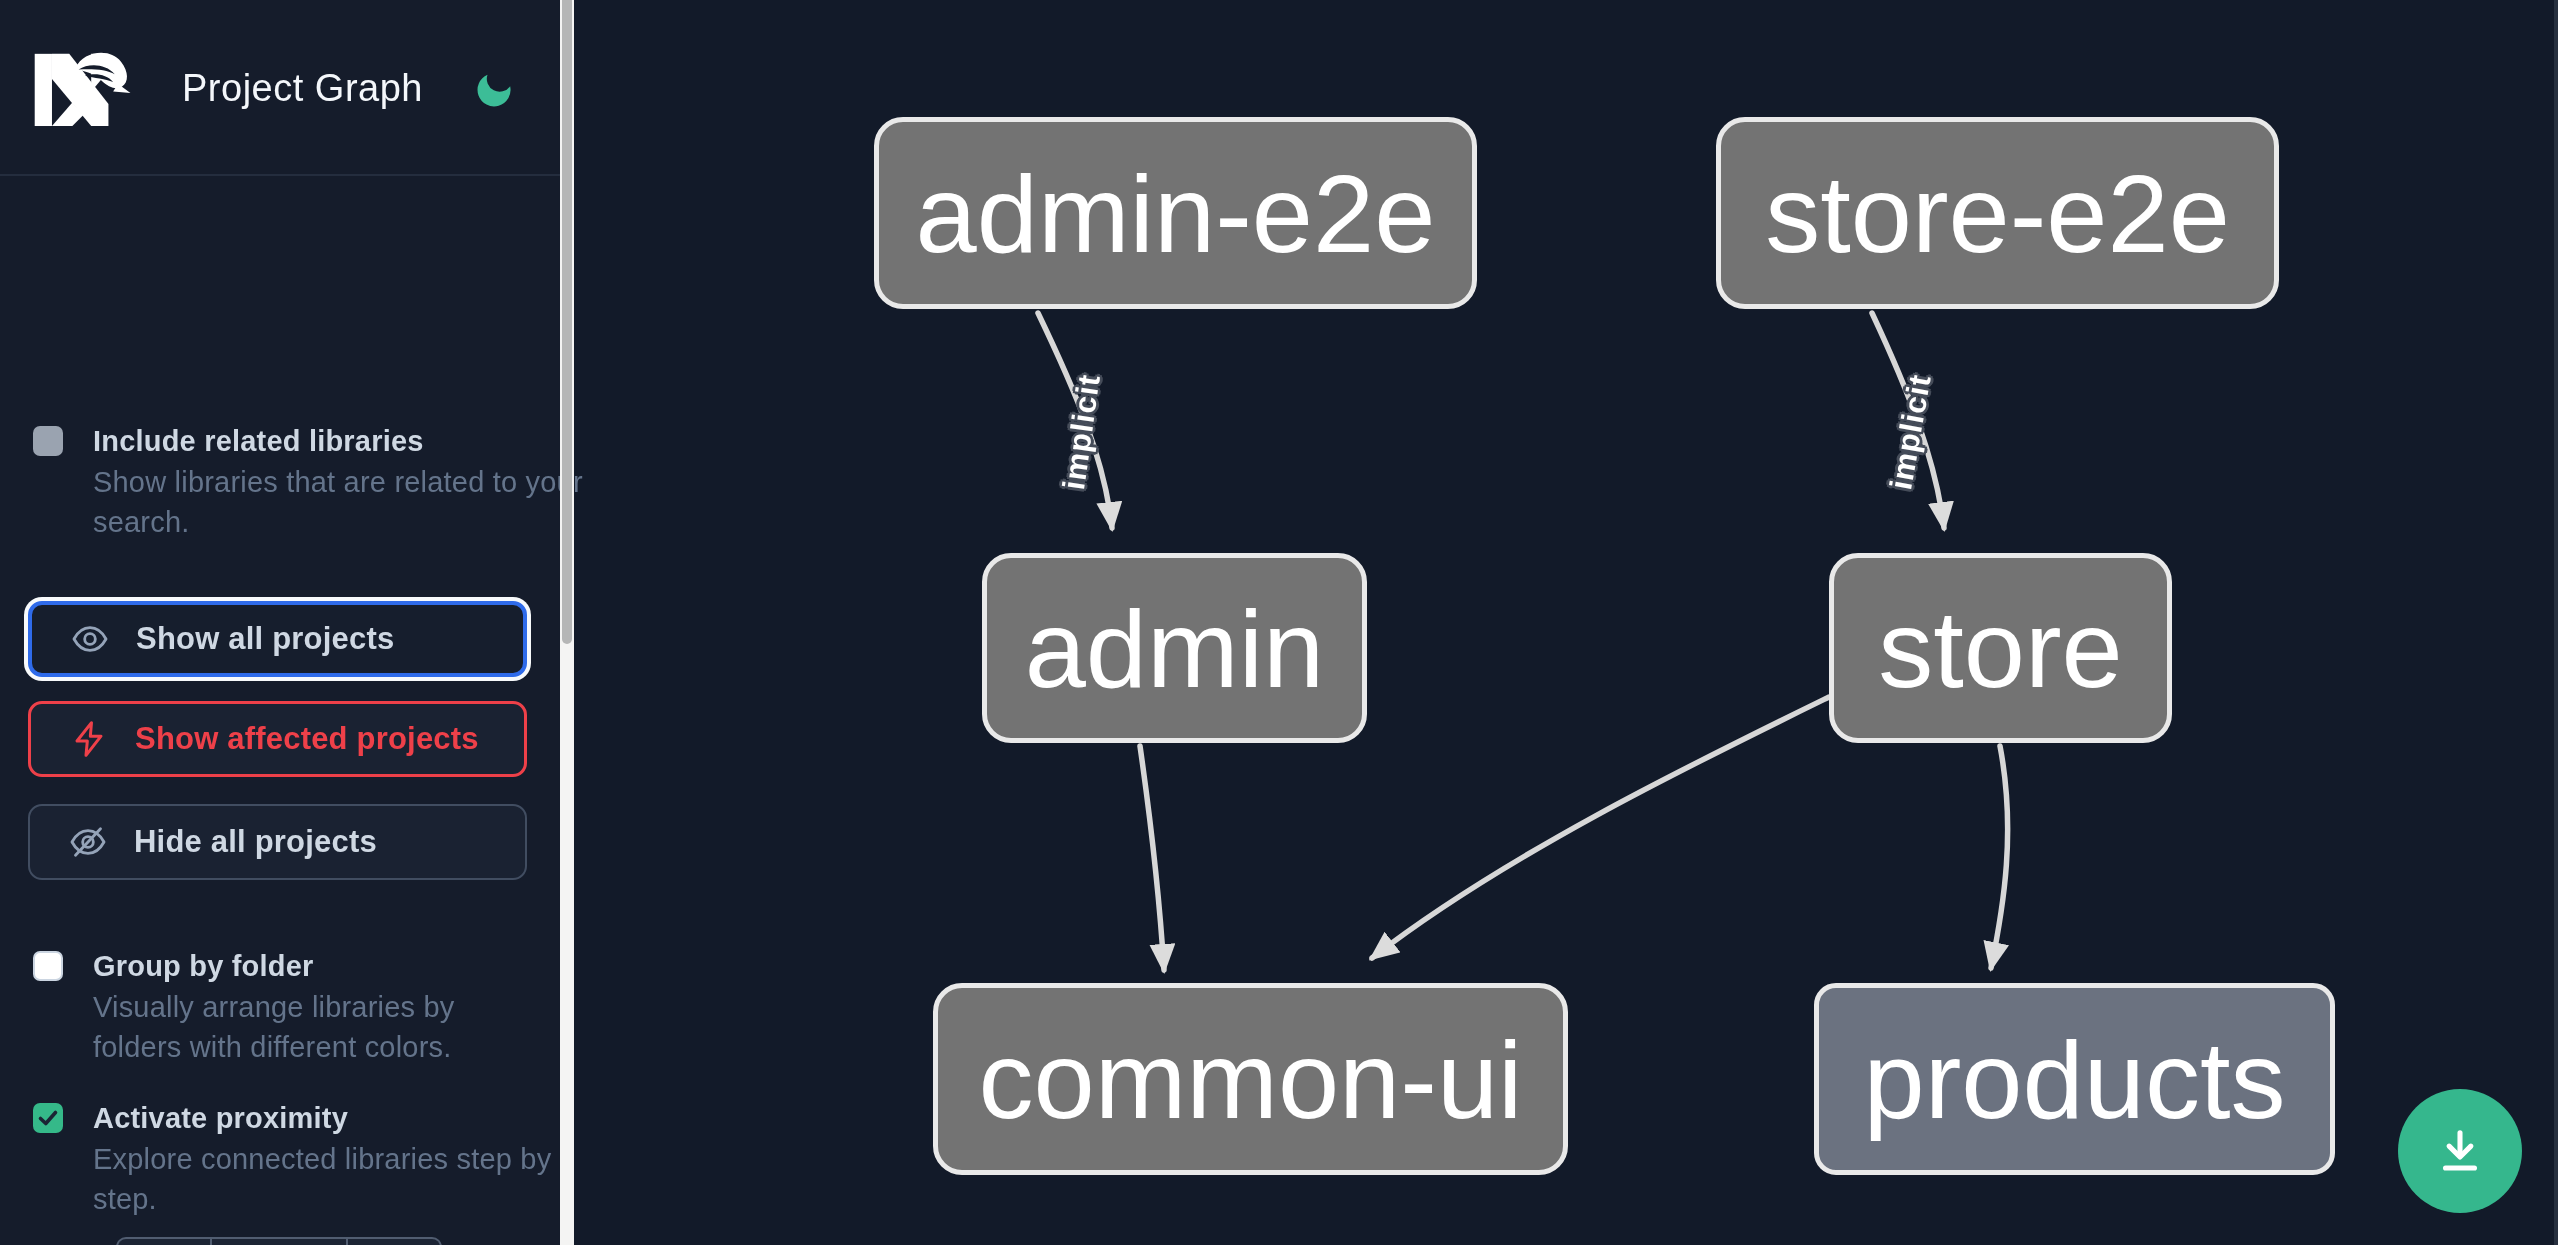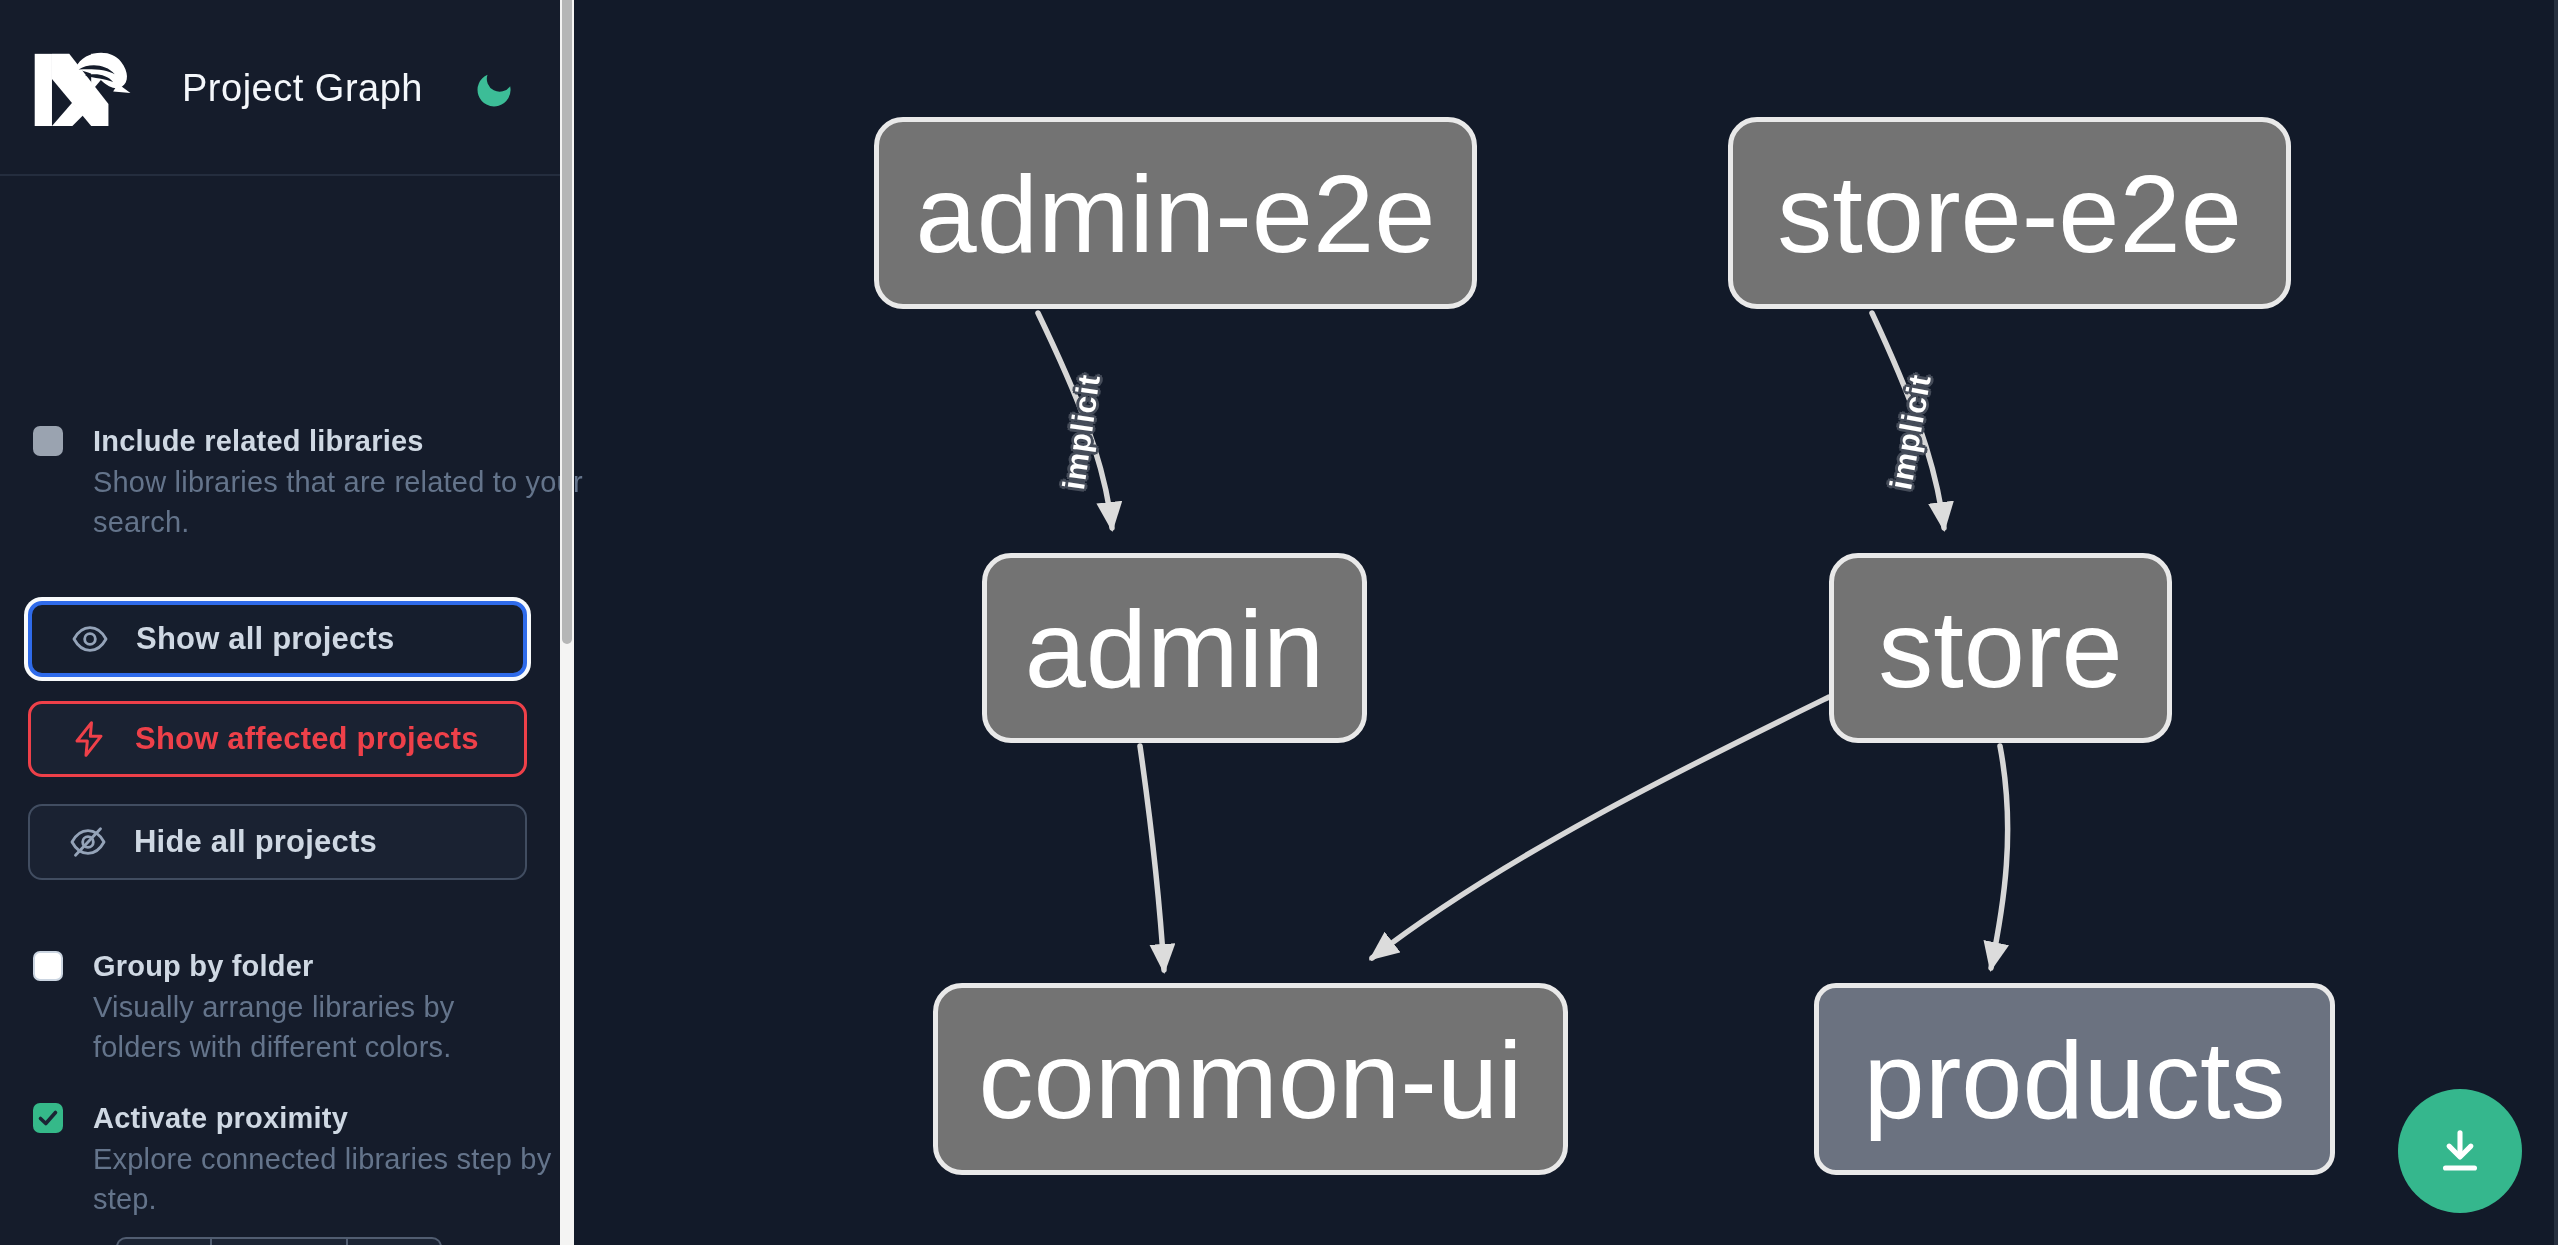--- a/index.html
+++ b/index.html
@@ -146,21 +146,21 @@
       <path d="M2000,746 C2016,830 2004,905 1991,968" marker-end="url(#arrow)"></path>
     </g>
   </svg>
 
   <div class="edge-label el1">implicit</div>
   <div class="edge-label el2">implicit</div>
 
   <div class="node pink" style="left:874px;top:117px;width:603px;height:192px;">
     <span>admin-e2e</span>
   </div>
-  <div class="node pink" style="left:1716px;top:117px;width:563px;height:192px;margin-left:12px;">
+  <div class="node pink" style="left:1716px;top:117px;width:563px;height:192px;">
     <span>store-e2e</span>
   </div>
   <div class="node pink" style="left:982px;top:553px;width:385px;height:190px;">
     <span>admin</span>
   </div>
   <div class="node pink" style="left:1829px;top:553px;width:343px;height:190px;">
     <span>store</span>
   </div>
   <div class="node pink" style="left:933px;top:983px;width:635px;height:192px;">
     <span>common-ui</span>

